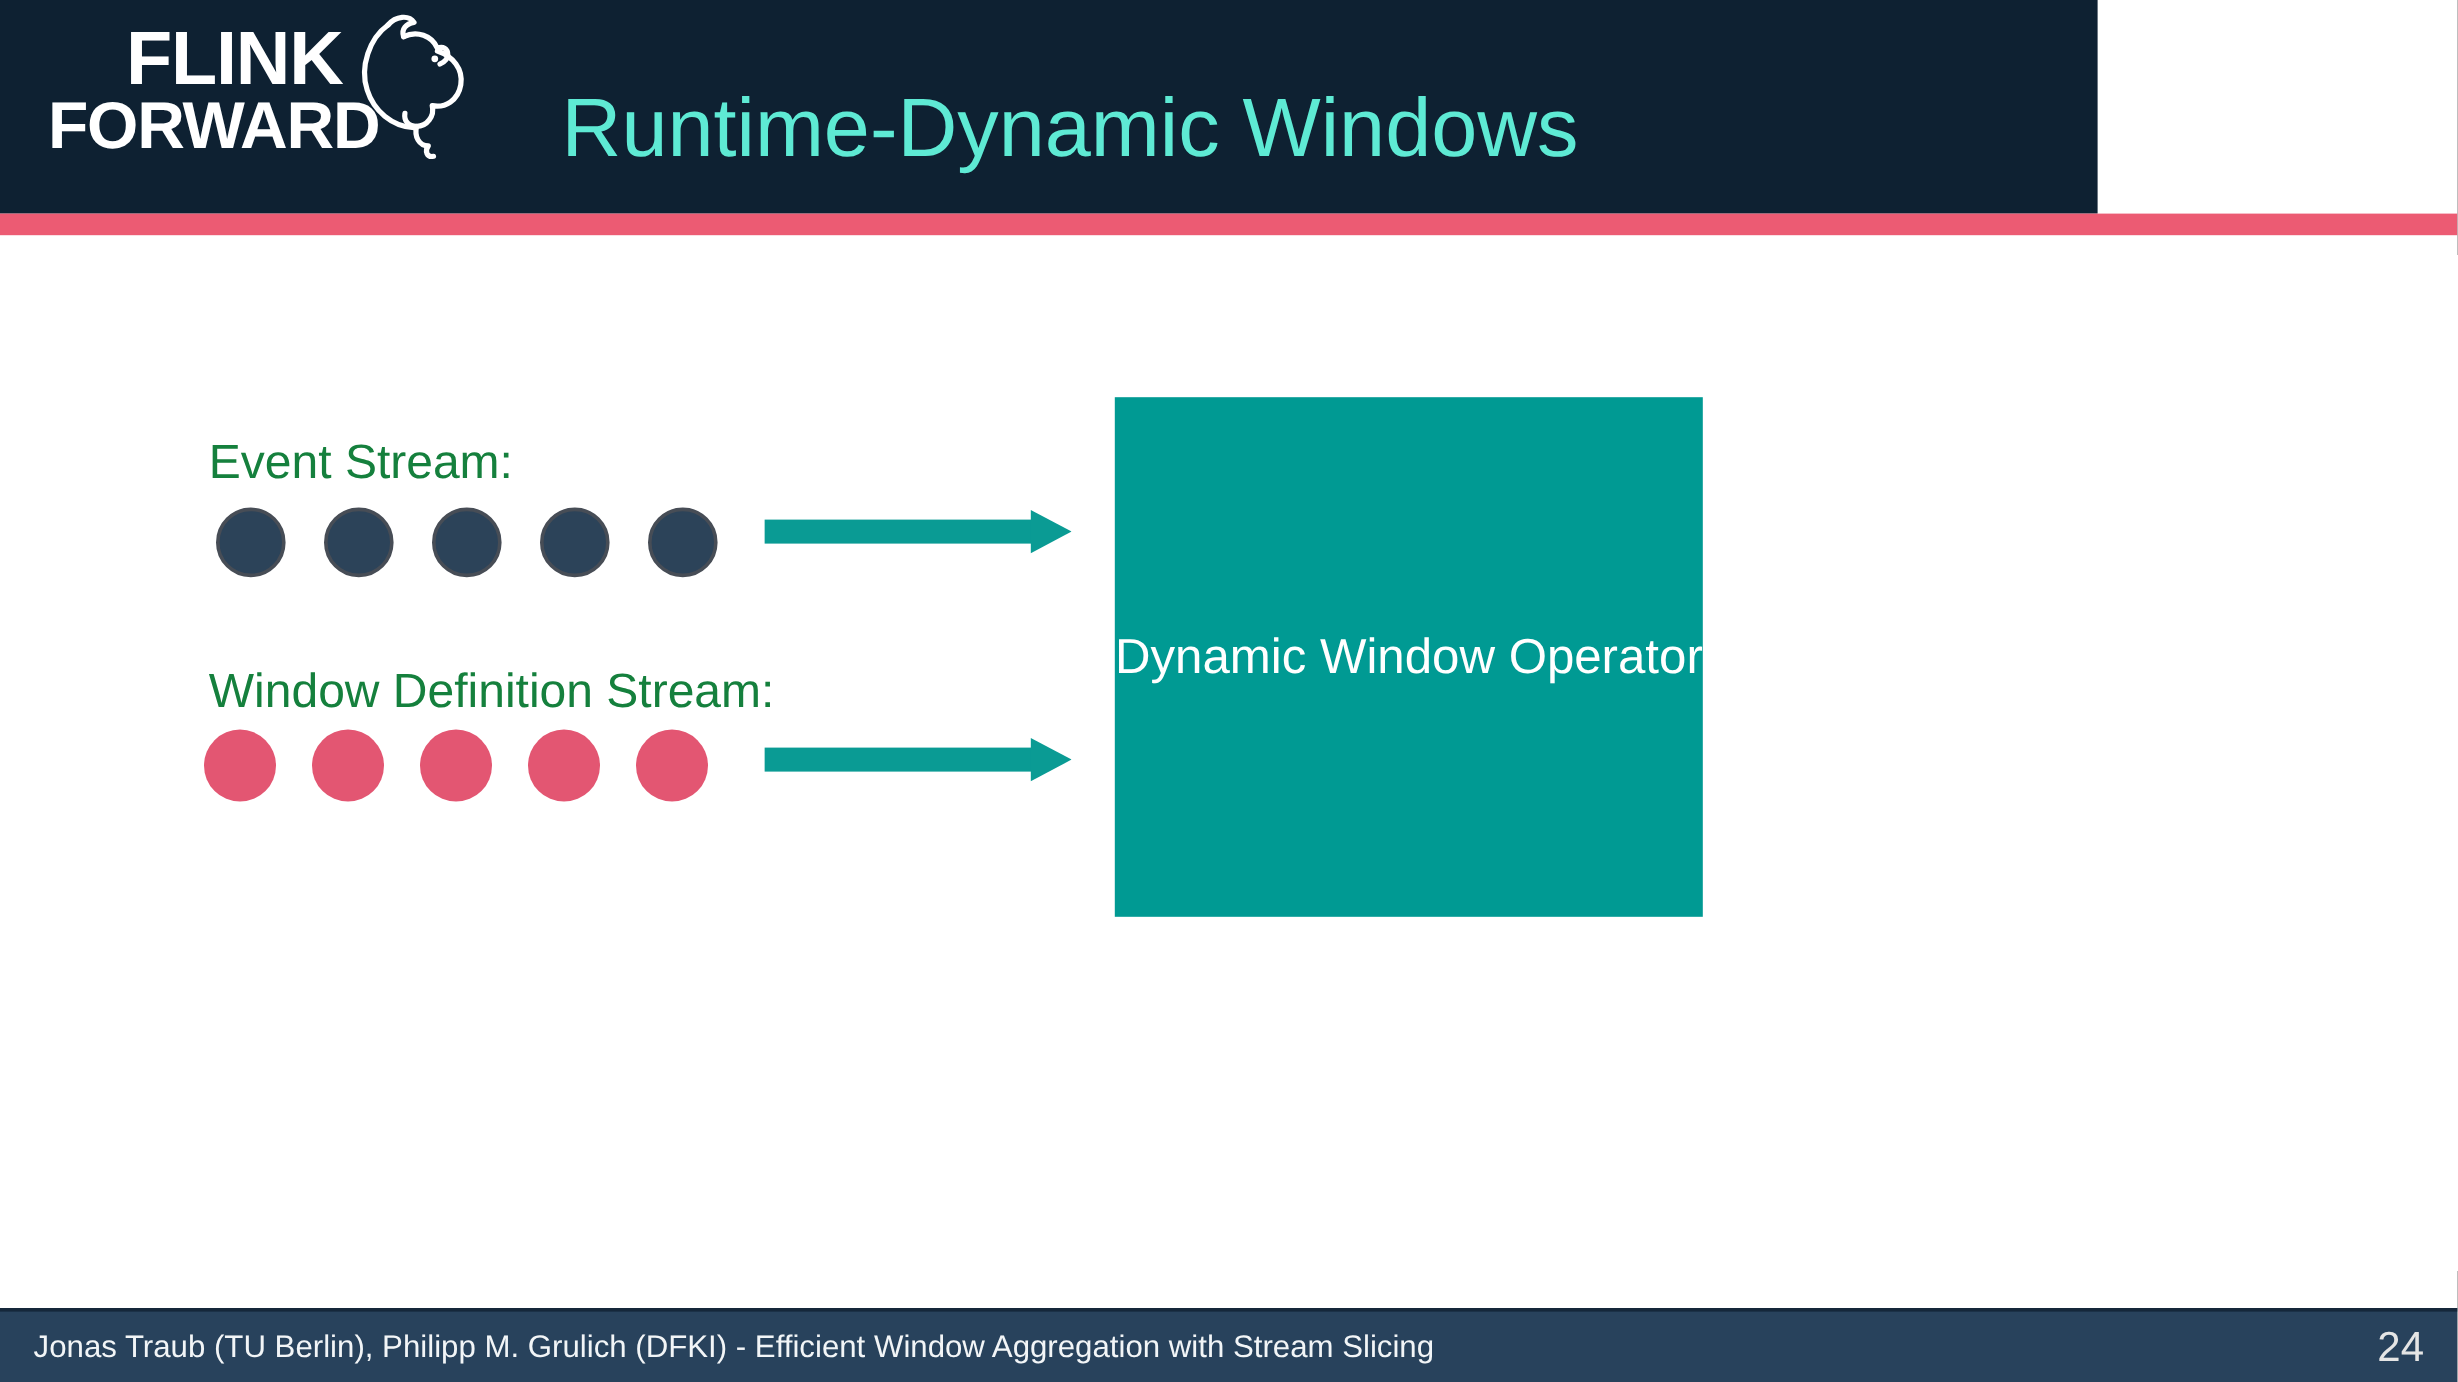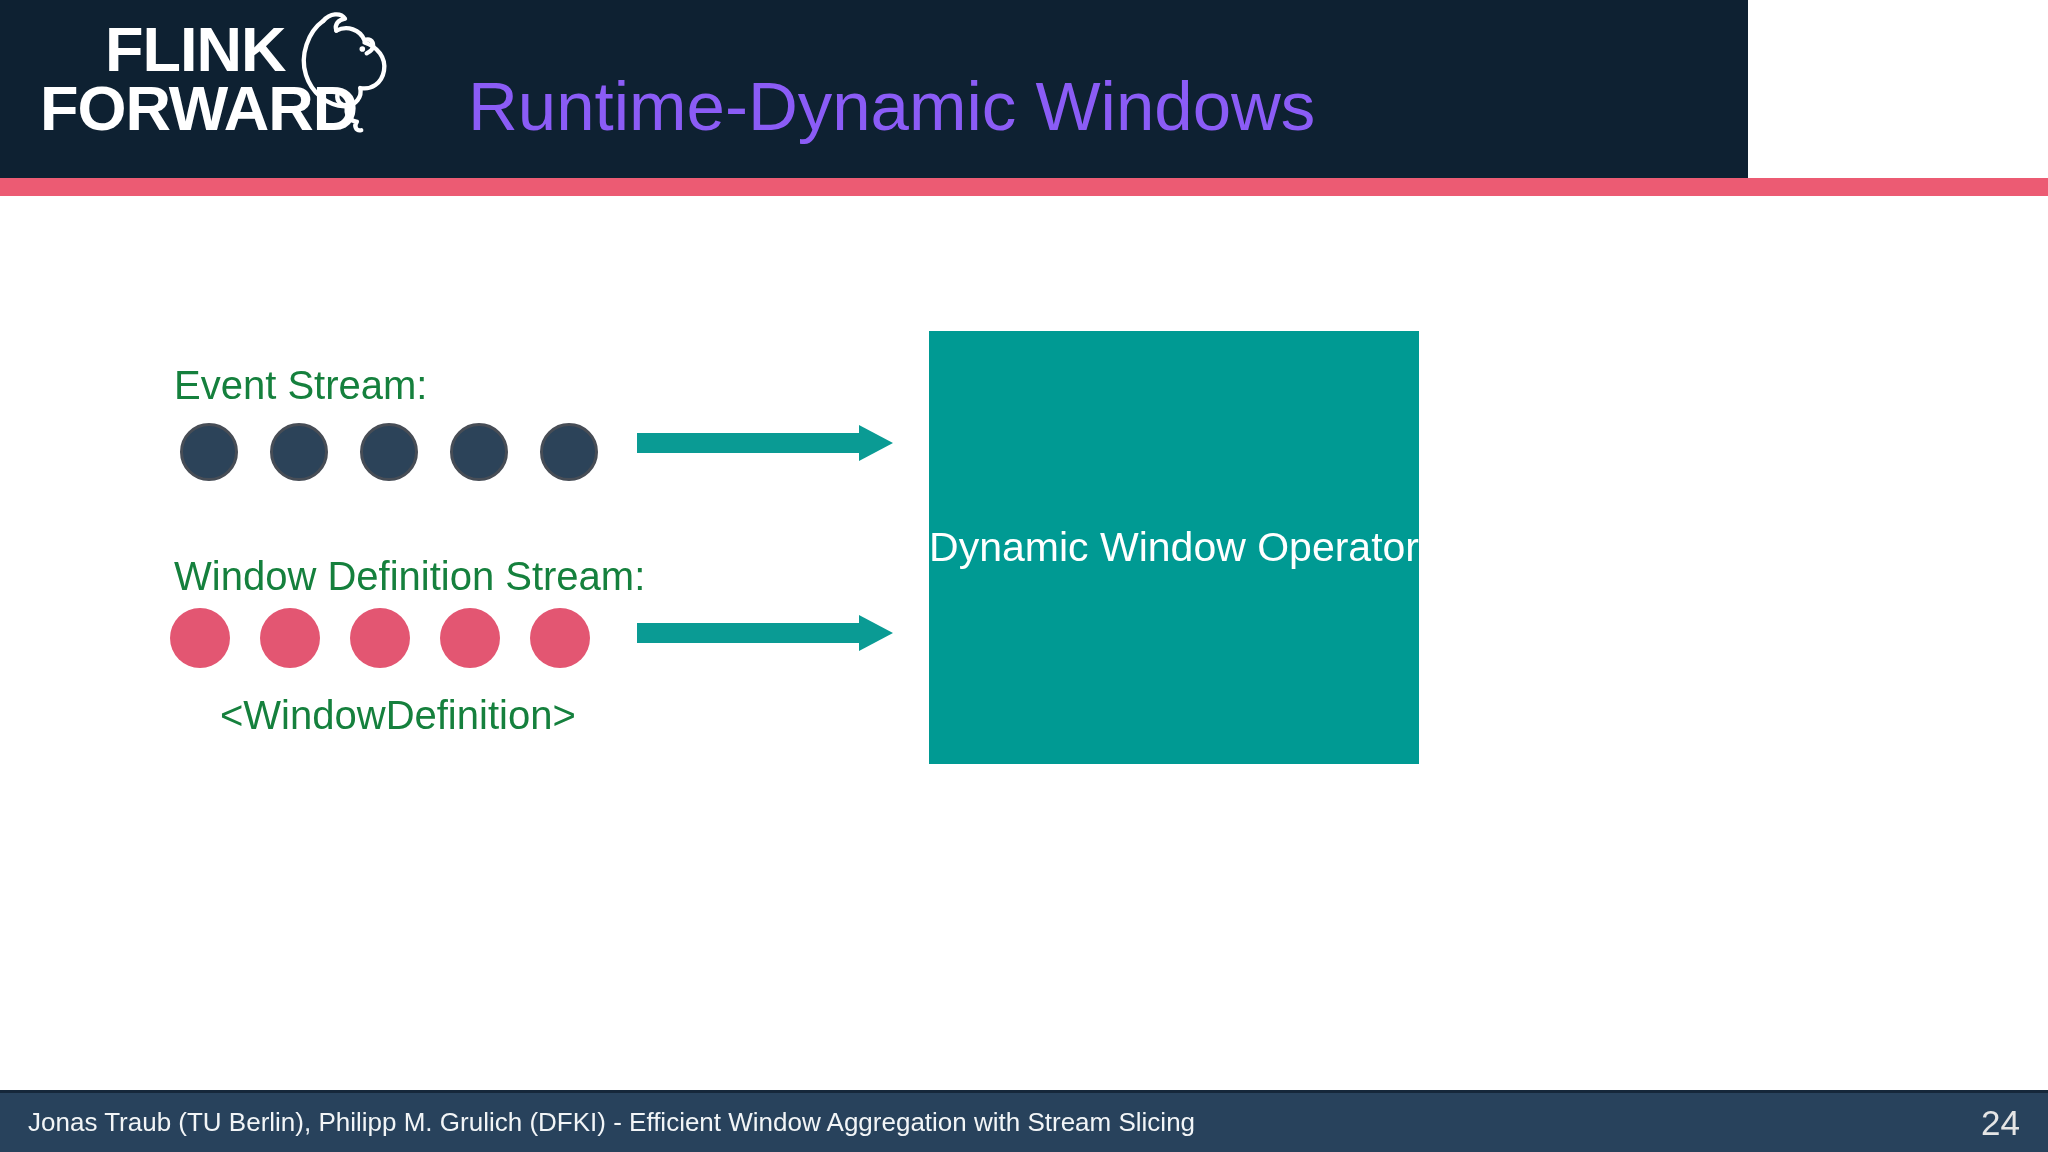--- a/index.html
+++ b/index.html
@@ -19,29 +19,29 @@
   }
   .logo{
     position:absolute; left:40px; top:20px; width:360px; height:150px;
     color:#ffffff;
   }
   .logo-line1{
     font-size:63px; font-weight:bold; line-height:0.93; letter-spacing:-1px;
     padding-left:65px; white-space:nowrap;
   }
   .logo-line2{
-    font-size:63px; font-weight:bold; line-height:0.93; letter-spacing:-1px;
+    font-size:55px; font-weight:bold; line-height:0.93; letter-spacing:-1px;
     white-space:nowrap;
   }
   .squirrel{
     position:absolute; left:245px; top:-10px; width:120px; height:130px;
   }
   .title{
     position:absolute; left:468px; top:72px;
-    font-size:69px; line-height:1; color:#8b5cf6; white-space:nowrap;
+    font-size:69px; line-height:1; color:#5eead4; white-space:nowrap;
   }
   
   .stream-label{
     position:absolute; font-size:40px; line-height:1.1; color:#15803d; white-space:nowrap;
   }
   .label-event{ left:174px; top:363px; }
   .label-wds{ left:174px; top:554px; }
   .label-windowdef{ left:220px; top:693px; }
   .dot-row{ position:absolute; display:flex; }
   .row-events{ left:180px; top:423px; gap:32px; }
@@ -118,21 +118,20 @@
     <span class="dot-def"></span>
   <span class="dot-def"></span>
       <span class="dot-def"></span>
       <span class="dot-def"></span>
       <span class="dot-def"></span>
     </div>
   <svg class="arrow arrow-2" viewBox="0 0 256 40">
     <rect x="0" y="10" width="226" height="20" fill="#0a9b94"></rect>
     <polygon points="222,2 256,20 222,38" fill="#0a9b94"></polygon>
   </svg>
-  <div class="stream-label label-windowdef">&lt;WindowDefinition&gt;</div>
 
   <div class="operator-box">
     <span class="operator-label">Dynamic Window Operator</span>
   </div>
 
   <div class="footer">
     <div class="footer-text">Jonas Traub (TU Berlin), Philipp M. Grulich (DFKI) - Efficient Window Aggregation with Stream Slicing</div>
     <div class="page-number">24</div>
   </div>
 

